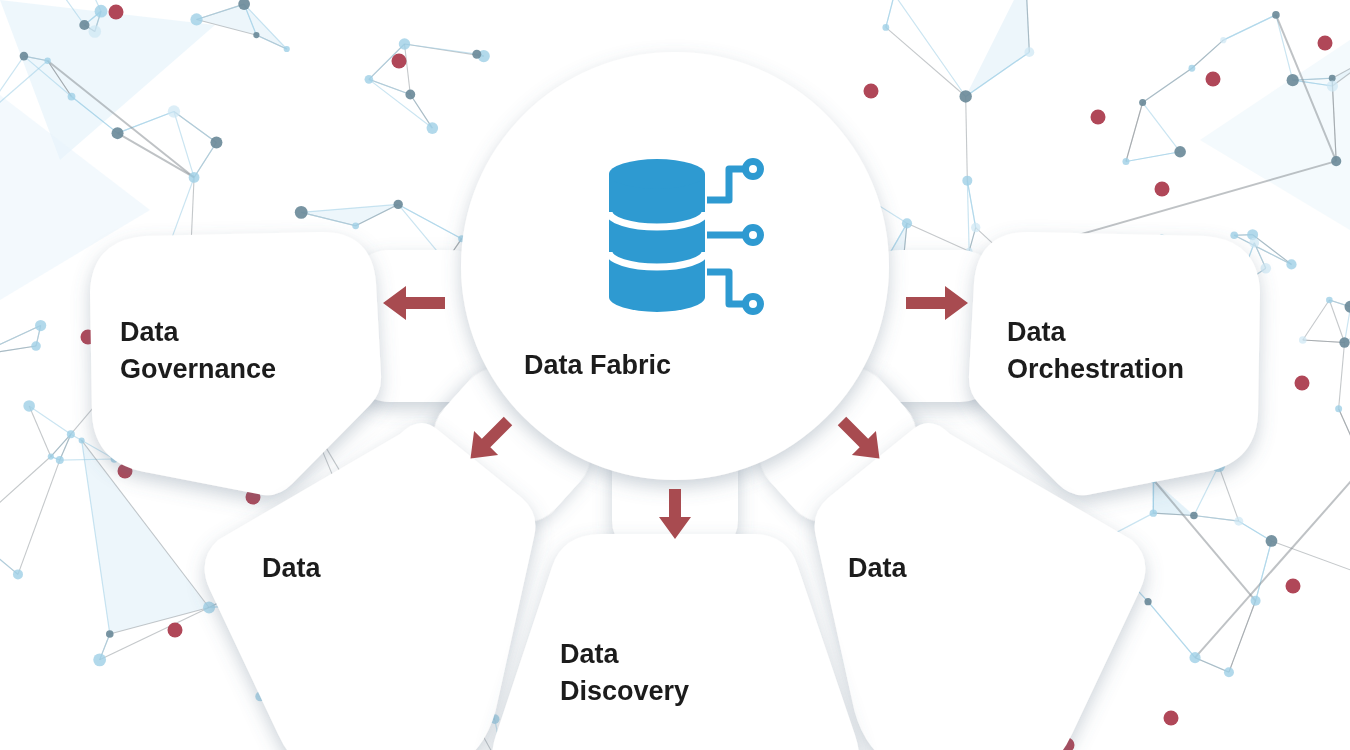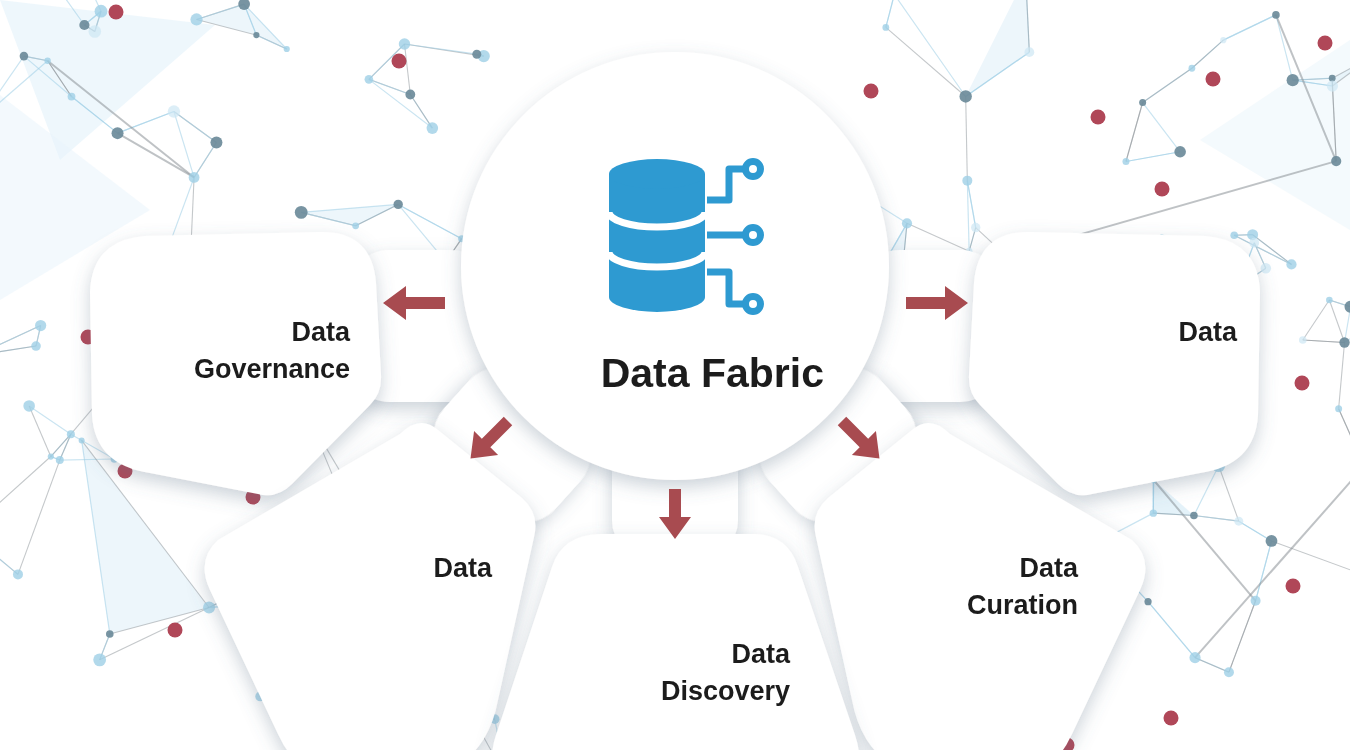--- a/index.html
+++ b/index.html
@@ -1,23 +1,23 @@
 <!DOCTYPE html>
 <html><head>
 <meta charset="utf-8">
 <style>
   html,body{margin:0;padding:0;background:#ffffff;}
   .stage{
     position:relative;width:1350px;height:750px;overflow:hidden;
     background:#ffffff;font-family:"Liberation Sans",sans-serif;
   }
   svg.scene{position:absolute;left:0;top:0;}
-  .label{position:absolute;text-align:right;font-weight:700;color:#1c1c1c;z-index:5;}
+  .label{position:absolute;text-align:left;font-weight:700;color:#1c1c1c;z-index:5;}
   .node-label{font-size:27px;line-height:37px;width:230px;}
-  .fabric-label{font-size:41px;line-height:42px;width:300px;margin-top:8px;}
+  .fabric-label{font-size:27px;line-height:42px;width:300px;}
 </style>
 </head>
 <body>
 
 <div class="stage">
 
   <svg class="scene" width="1350" height="750" viewBox="0 0 1350 750" id="scene">
     <defs>
       <filter id="soft" x="-30%" y="-30%" width="160%" height="160%">
         <feDropShadow dx="0" dy="7" stdDeviation="9" flood-color="#5f7186" flood-opacity="0.32"></feDropShadow>
@@ -483,26 +483,26 @@
   </svg>
 
   <div class="label fabric-label" style="left:524px;top:344px;">Data Fabric</div>
 
   <div class="label node-label" style="left:120px;top:314px;">
     <div>Data</div>
     <div>Governance</div>
   </div>
   <div class="label node-label" style="left:1007px;top:314px;">
     <div>Data</div>
+    <div>Orchestration</div>
   </div>
   <div class="label node-label" style="left:262px;top:550px;">
     <div>Data</div>
   </div>
   <div class="label node-label" style="left:560px;top:636px;">
     <div>Data</div>
     <div>Discovery</div>
   </div>
   <div class="label node-label" style="left:848px;top:550px;">
     <div>Data</div>
-    <div>Curation</div>
   </div>
 
 </div>
 
 </body></html>

